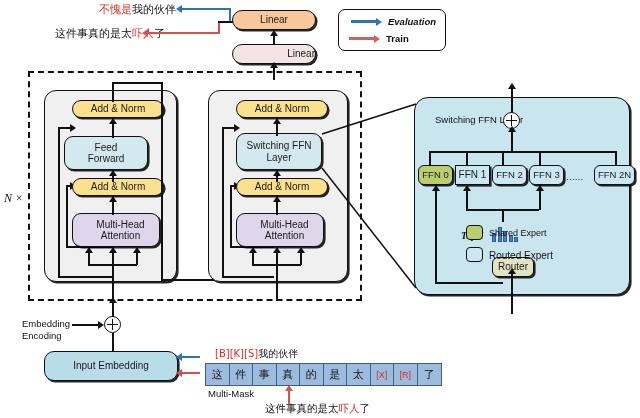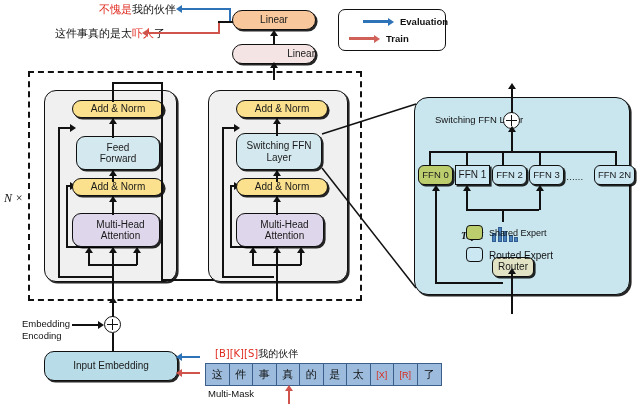--- a/index.html
+++ b/index.html
@@ -135,21 +135,21 @@
     <span>Linear</span>
   </div>
 
   <div class="ln ln-v" style="left:273px;top:36px;height:9px;"></div>
   <div class="ah ah-up" style="left:270px;top:30px;"></div>
 
   <div class="ln ln-v" style="left:273px;top:64px;height:16px;"></div>
   <div class="ah ah-up" style="left:270px;top:62px;"></div>
 
   <div class="legend-box" style="left:338px;top:9px;width:108px;height:42px;">
-    <div class="leg-row" style="left:24px;top:6px;">
+    <div class="leg-row" style="left:12px;top:6px;font-style:italic;">
       <span class="leg-line leg-blue"></span>
       <span class="leg-lbl">Evaluation</span>
     </div>
     <div class="leg-row" style="left:10px;top:23px;">
       <span class="leg-line leg-red"></span>
       <span class="leg-lbl">Train</span>
     </div>
   </div>
 
   <div class="dashed-box" style="left:28px;top:71px;width:334px;height:230px;"></div>
@@ -164,21 +164,21 @@
 
   <div class="ln ln-v" style="left:66px;top:185px;height:62px;"></div>
   <div class="ln ln-h" style="left:66px;top:246px;width:47px;"></div>
   <div class="ln ln-h" style="left:66px;top:185px;width:6px;"></div>
   <div class="ah ah-right" style="left:70px;top:182px;"></div>
 
   <div class="node pill c-addnorm shadow" style="left:72px;top:100px;width:92px;height:18px;">
     <span>Add &amp; Norm</span>
   </div>
 
-  <div class="node c-ffwd shadow" style="left:76px;top:136px;width:84px;height:34px;flex-direction:column;">
+  <div class="node c-ffwd shadow" style="left:64px;top:136px;width:84px;height:34px;flex-direction:column;">
     <span>Feed</span>
     <span>Forward</span>
   </div>
 
   <div class="node pill c-addnorm shadow" style="left:72px;top:178px;width:92px;height:18px;">
     <span>Add &amp; Norm</span>
   </div>
 
   <div class="node c-attn shadow" style="left:72px;top:213px;width:88px;height:34px;flex-direction:column;">
     <span>Multi-Head</span>
@@ -354,14 +354,15 @@
     <div class="tok mask">[X]</div>
     <div class="tok mask">[R]</div>
     <div class="tok">了</div>
   </div>
 
   <div class="txt" style="left:208px;top:388px;font-size:9.5px;">Multi-Mask</div>
 
   <div class="ln ln-v ln-red" style="left:288px;top:390px;height:14px;width:2px;"></div>
   <div class="ah ah-up-red" style="left:285px;top:385px;"></div>
 
+  <div class="txt cn" style="left:265px;top:402px;font-size:10.5px;"><span class="blk">这件事真的是太</span><span class="red">吓人</span><span class="blk">了</span></div>
 
 </div>
 
 </body></html>

